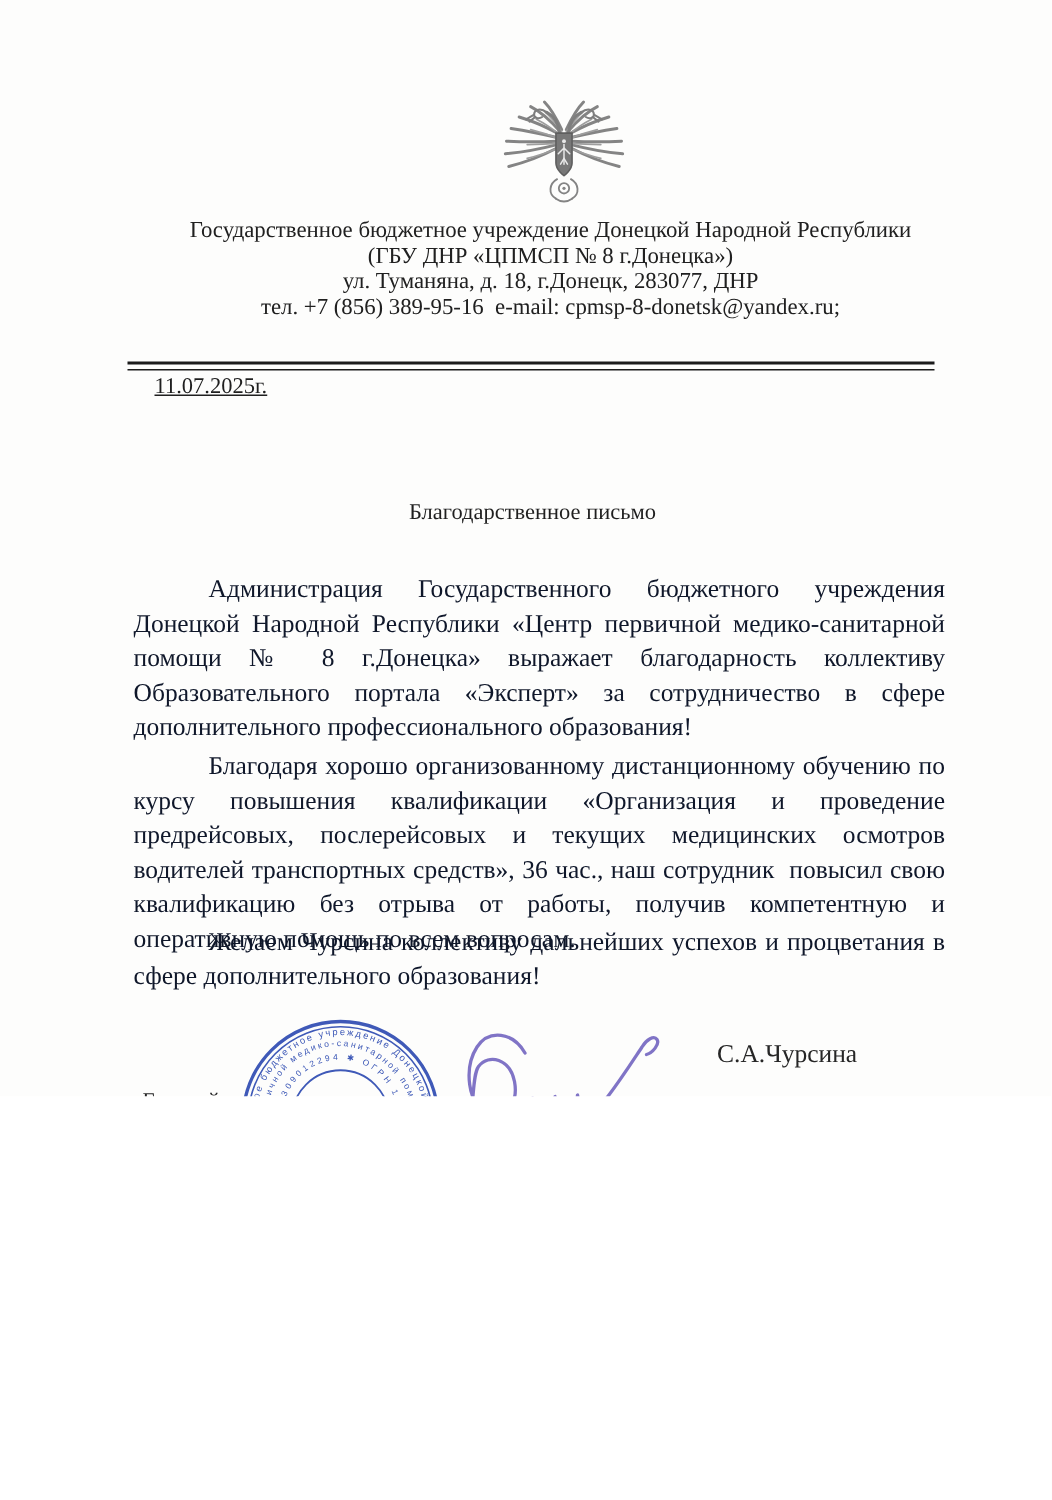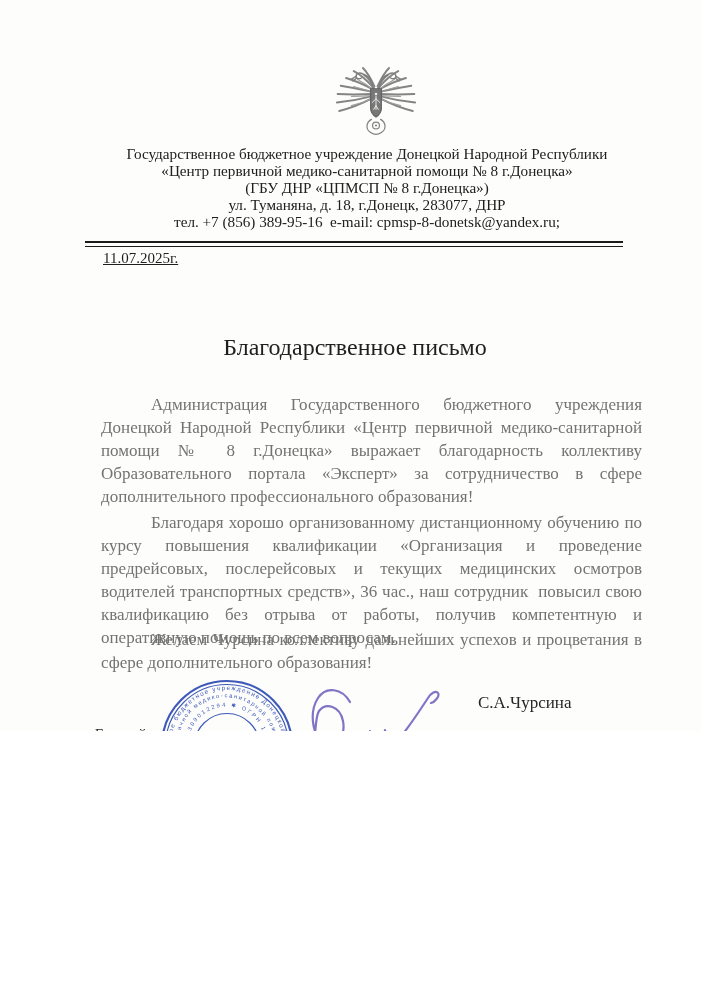--- a/index.html
+++ b/index.html
@@ -19,27 +19,27 @@
     text-align:center;font-size:15.2px;line-height:17px;color:#202020;
   }
   
   .rule{
     position:absolute;left:85px;top:241px;width:538px;height:3px;
     border-top:2.5px solid #1b1b1b;border-bottom:1px solid #1b1b1b;
   }
   .date{position:absolute;left:103px;top:250px;font-size:15px;color:#1f1f1f;text-decoration:underline;}
   .doc-title{
     position:absolute;left:85px;top:334px;width:540px;
-    text-align:center;font-size:24px;color:#1f1f1f;
+    text-align:center;font-size:15px;color:#1f1f1f;
   }
   .para{
     position:absolute;left:85px;width:541px;
     font-size:17px;line-height:23px;
-    text-align:justify;text-indent:50px;color:#737373;
-    margin:16px;
+    text-align:justify;text-indent:50px;color:#0f172a;
+    margin:4px;
   }
   .p1{top:377px;}
   .p2{top:495px;}
   .p3{top:612px;}
   .sig-role{position:absolute;left:95px;top:727px;font-size:14px;}
   .sig-name{position:absolute;left:478px;top:693px;font-size:17px;}
   .stamp{
     position:absolute;left:160px;top:679px;width:134px;height:134px;
     mix-blend-mode:multiply;opacity:.92;
   }
@@ -120,21 +120,20 @@
       <path d="M54,74 C47,78 46,87 53,91"></path>
       <path d="M66,74 C73,78 74,87 67,91"></path>
       <circle cx="60" cy="82" r="4.5"></circle>
       <circle cx="60" cy="82" r="1.4" fill="#848484" stroke="none"></circle>
       <path d="M53,91 Q60,96 67,91"></path>
     </g>
   </svg>
 
   <div class="org-block">
     <div>Государственное бюджетное учреждение Донецкой Народной Республики</div>
-    <div>«Центр первичной медико-санитарной помощи № 8 г.Донецка»</div>
     <div>(ГБУ ДНР «ЦПМСП № 8 г.Донецка»)</div>
     <div>ул. Туманяна, д. 18, г.Донецк, 283077, ДНР</div>
     <div>тел. +7 (856) 389-95-16&nbsp;&nbsp;e-mail: cpmsp-8-donetsk@yandex.ru;</div>
   </div>
 
   <div class="rule"></div>
 
   <div class="date">11.07.2025г.</div>
 
   <div class="doc-title">Благодарственное письмо</div>

